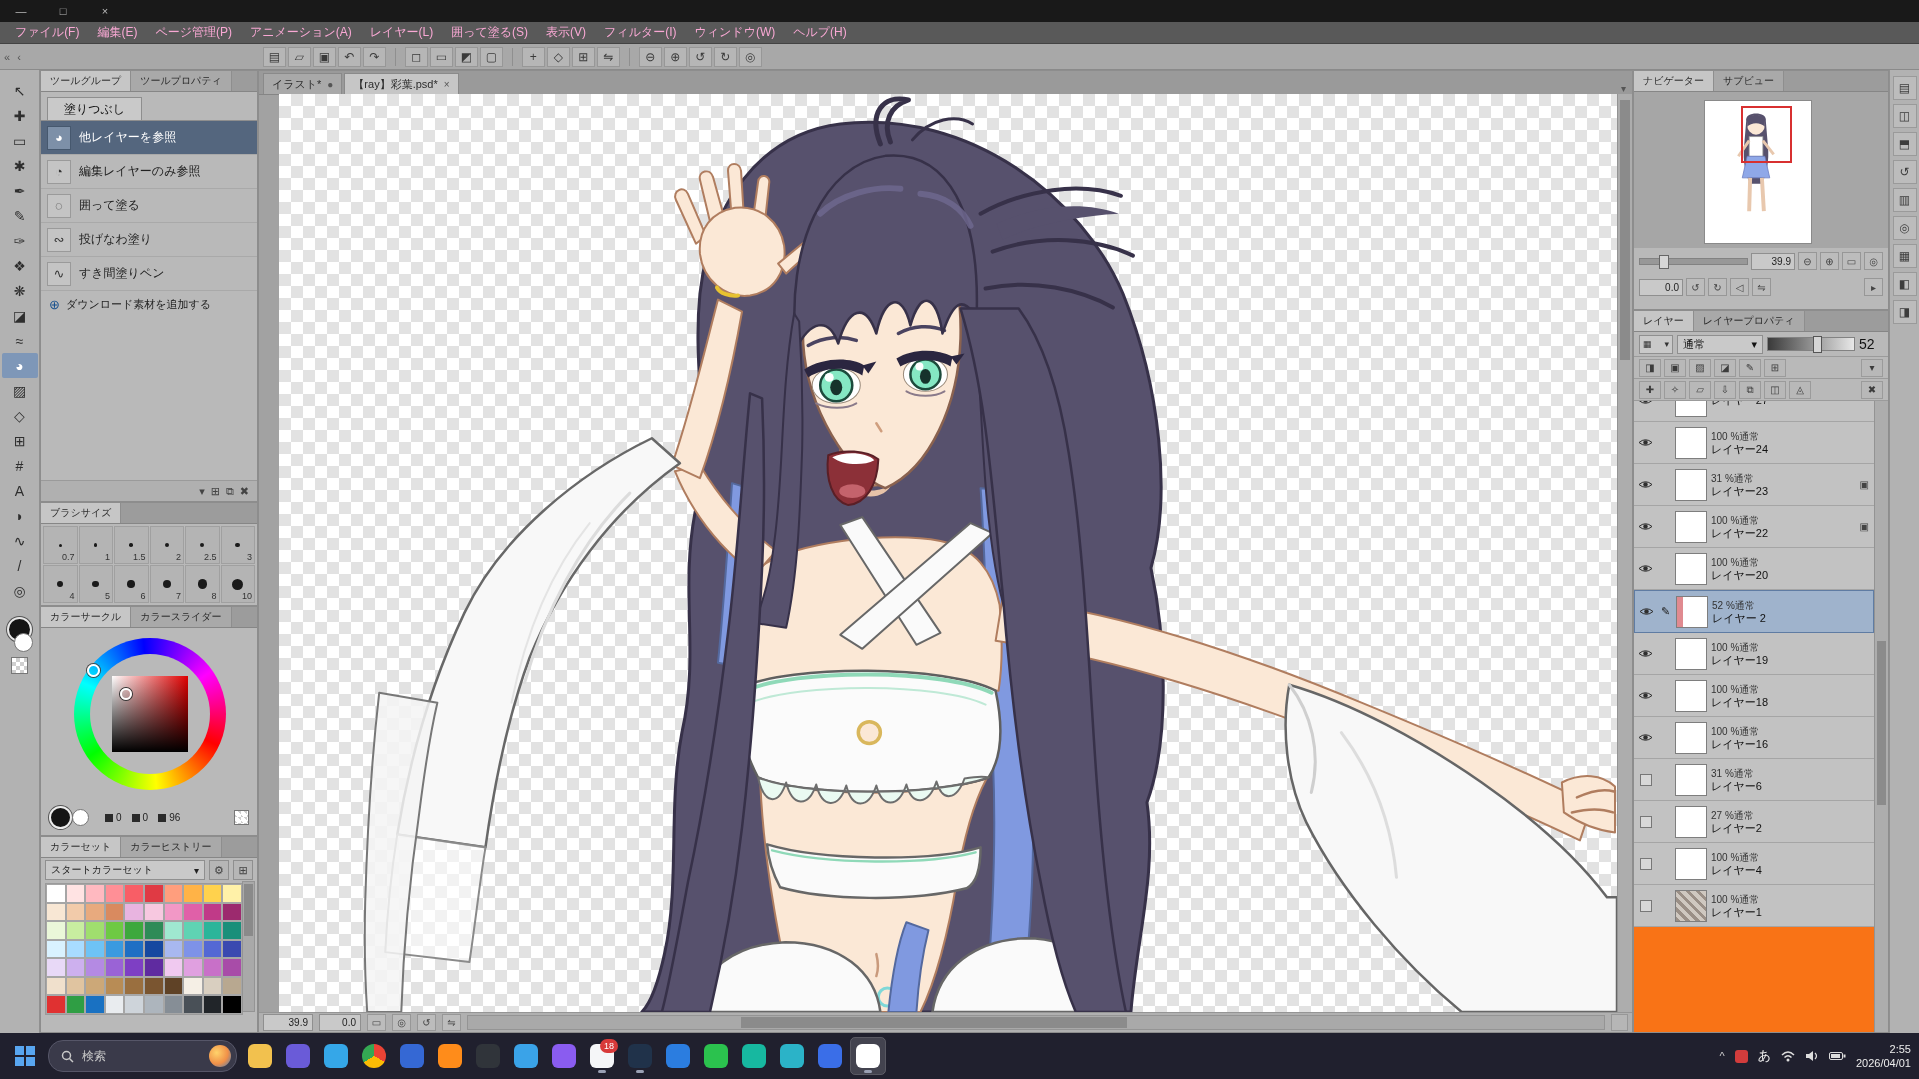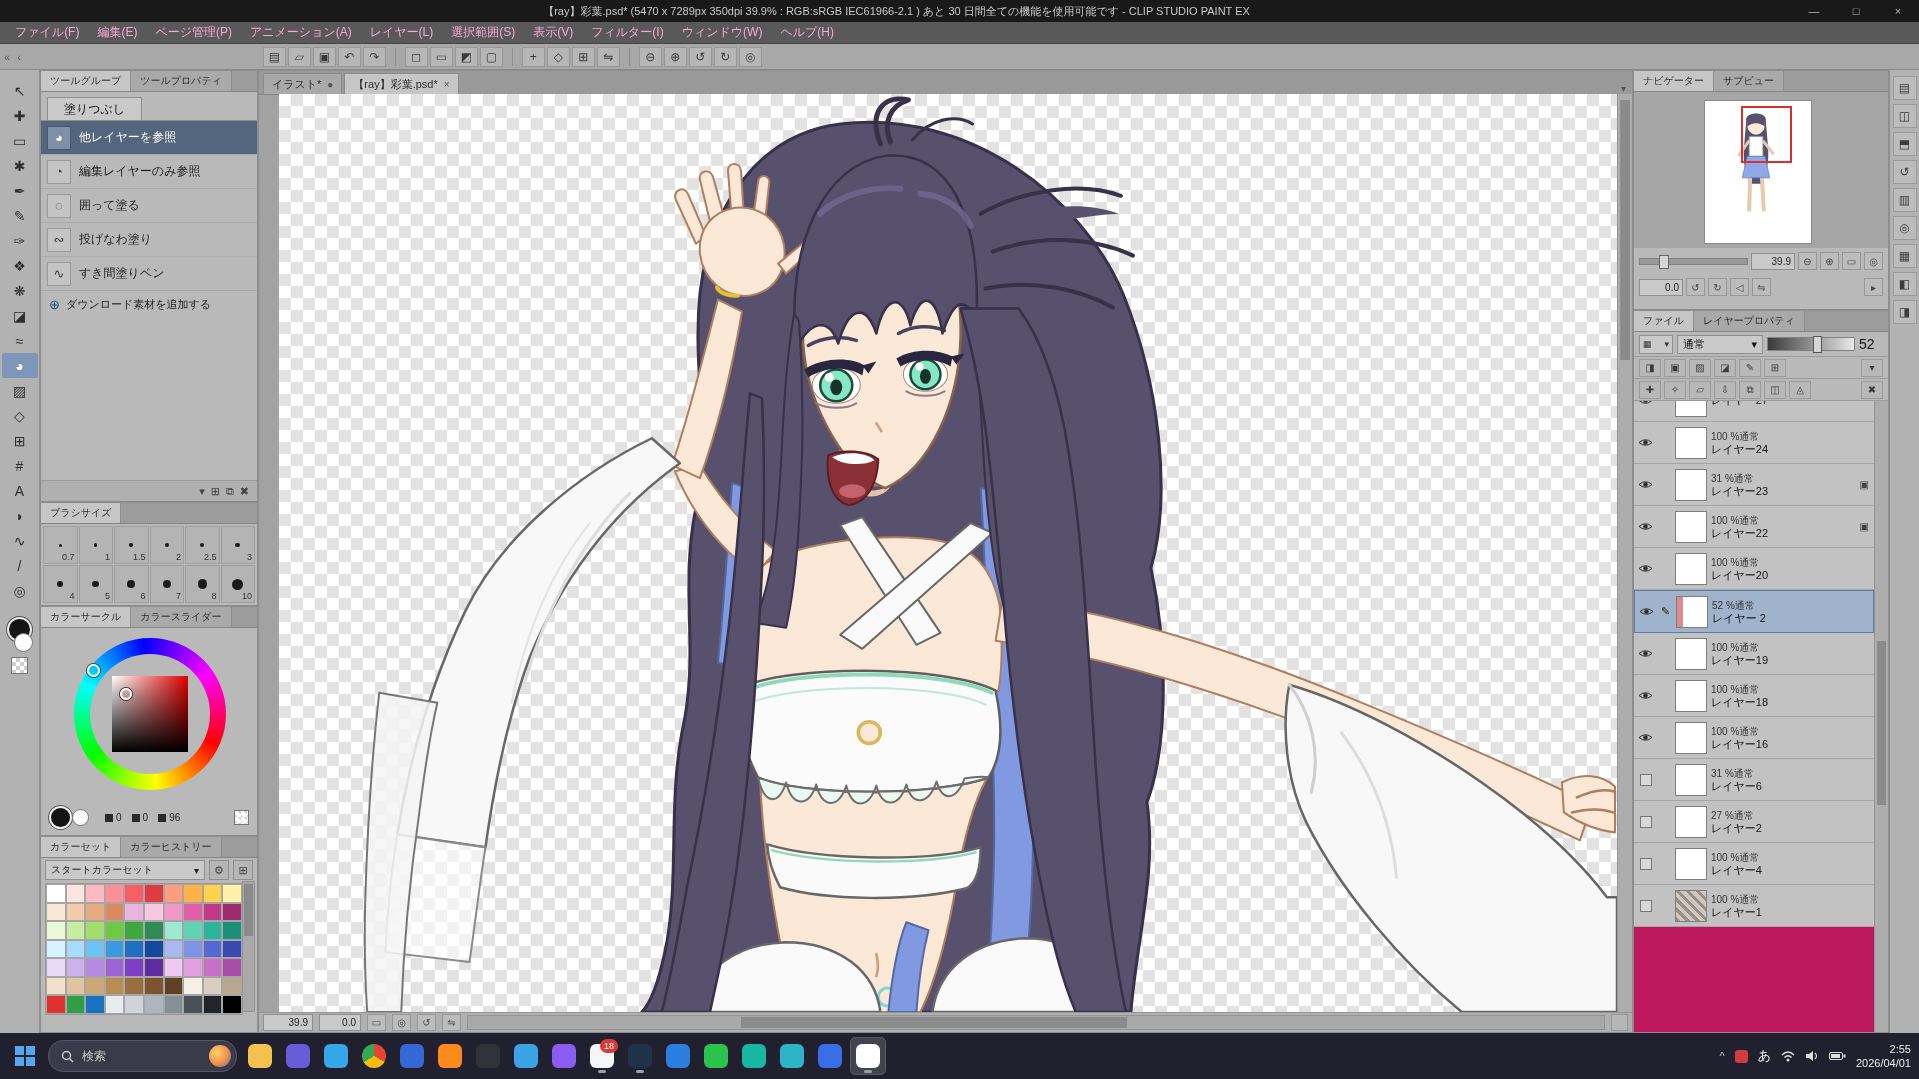--- a/index.html
+++ b/index.html
@@ -117,21 +117,21 @@
   
   .layers{top:310px;left:1633px;width:256px;bottom:46px;}
   .lhead{display:flex;align-items:center;gap:4px;height:24px;padding:0 5px;border-bottom:1px solid #9b9b9b;}
   .mini-combo{width:26px;height:17px;background:#c9c9c9;border:1px solid #8f8f8f;font-size:9px;display:flex;align-items:center;justify-content:space-between;padding:0 3px;color:#333;}
   .blend-combo{width:74px;height:17px;background:#c9c9c9;border:1px solid #8f8f8f;font-size:11px;display:flex;align-items:center;justify-content:space-between;padding:0 5px;color:#111;}
   .opacity-slider{flex:1;height:12px;border:1px solid #828282;background:linear-gradient(to right,#3a3a3a,#e8e8e8);position:relative;}
   .op-knob{position:absolute;left:52%;top:-2px;width:7px;height:15px;background:#d6d6d6;border:1px solid #555;}
   .op-val{width:24px;font-size:14px;text-align:left;color:#111;}
   .lrow-icons{display:flex;align-items:center;gap:3px;height:21px;padding:0 5px;border-bottom:1px solid #9b9b9b;}
   .libtn{width:20px;height:16px;border:1px solid #9b9b9b;background:#b8b8b8;display:flex;align-items:center;justify-content:center;font-size:10px;color:#3c3c3c;}
-  .layer-list{position:absolute;top:90px;left:0;right:14px;bottom:0;overflow:hidden;background:#be185d;}
+  .layer-list{position:absolute;top:90px;left:0;right:14px;bottom:0;overflow:hidden;background:#f97316;}
   .lrow{height:41px;display:flex;align-items:center;gap:4px;padding:0 3px;border-bottom:1px solid #a5a5a5;background:#c2c2c2;}
   .lrow.clip-top{margin-top:-21px;}
   .lrow.sel{background:#9fb3cc;border:1px solid #5f7ca3;}
   .lcell{width:17px;display:flex;align-items:center;justify-content:center;}
   .lcell.edit{width:13px;font-size:11px;color:#222;}
   .chk{width:10px;height:10px;border:1px solid #777;background:#d8d8d8;display:inline-block;}
   .lthumb{width:32px;height:32px;background:#fff;border:1px solid #7e7e7e;box-sizing:border-box;}
   .lthumb.t-pink-edge{background:linear-gradient(to right,#e08a90 0 6px,#fff 6px);}
   .lthumb.t-pink{background:linear-gradient(to right,#fff 0 9px,#eba6b4 9px 19px,#fff 19px);}
   .lthumb.t-art{background:repeating-linear-gradient(45deg,#9a8f86 0 3px,#cfc8c0 3px 7px);}
@@ -167,35 +167,34 @@
   .ime{font-size:13px;color:#f0f0f0;}
   .clock{text-align:right;font-size:11px;line-height:14px;color:#ededed;}
   .chev{color:#cfcfcf;font-size:11px;}
 </style>
 </head>
 <body>
 
 <div class="screen">
 
   <div class="titlebar">
-    <div class="tb-title">【ray】彩葉.psd* (5470 x 7289px 350dpi 39.9% : RGB:sRGB IEC61966-2.1 ) あと 30 日間全ての機能を使用可能です - CLIP STUDIO PAINT EX</div>
     <div class="tb-controls">
       <span class="tbtn">—</span>
       <span class="tbtn">□</span>
       <span class="tbtn close">×</span>
     </div>
   </div>
 
   <div class="menubar" id="menubar">
       <div class="menu-item">ファイル(F)</div>
       <div class="menu-item">編集(E)</div>
       <div class="menu-item">ページ管理(P)</div>
       <div class="menu-item">アニメーション(A)</div>
       <div class="menu-item">レイヤー(L)</div>
-      <div class="menu-item">選択範囲(S)</div>
+      <div class="menu-item">囲って塗る(S)</div>
       <div class="menu-item">表示(V)</div>
       <div class="menu-item">フィルター(I)</div>
       <div class="menu-item">ウィンドウ(W)</div>
       <div class="menu-item">ヘルプ(H)</div>
     </div>
 
   <div class="toolbar">
     <span class="tb-chevrons">«&nbsp;‹</span>
     <div id="toolbar-icons">
         <span class="gbtn">▤</span>
@@ -643,21 +642,21 @@
       <span class="nbtn">↺</span>
       <span class="nbtn">↻</span>
       <span class="nbtn">◁</span>
       <span class="nbtn">⇋</span>
       <span class="nbtn" style="margin-left:auto">▸</span>
     </div>
   </div>
 
   <div class="panel layers">
     <div class="ptabs" id="layer-tabs">
-        <div class="ptab active">ファイル</div>
+        <div class="ptab active">レイヤー</div>
         <div class="ptab">レイヤープロパティ</div>
       </div>
     <div class="lhead">
       <span class="mini-combo">
           <span>▦</span>
           <span>▾</span>
         </span>
       <span class="blend-combo">
         <span>通常</span>
         <span>▾</span>

